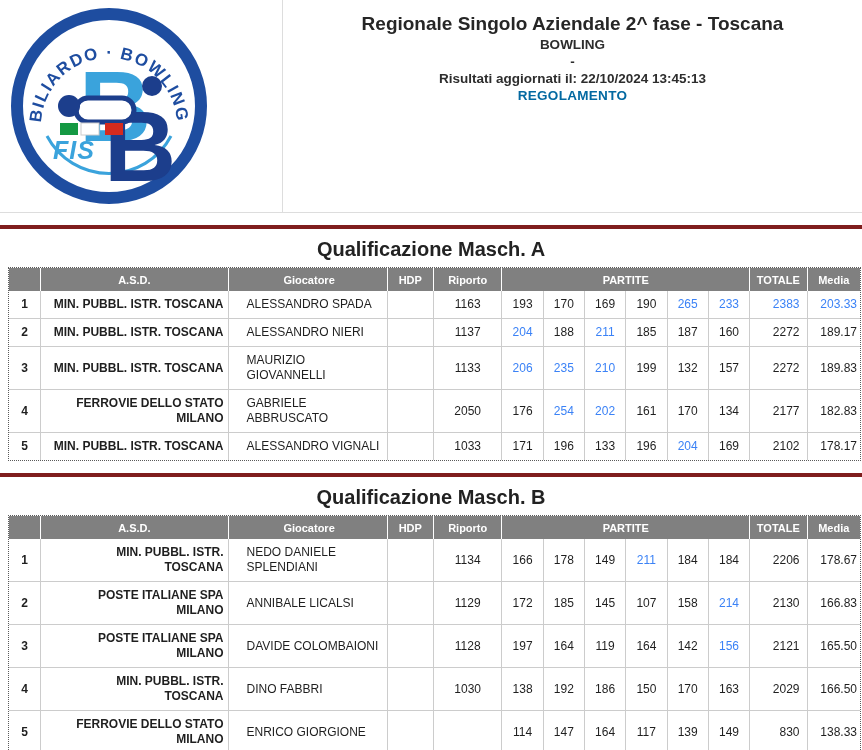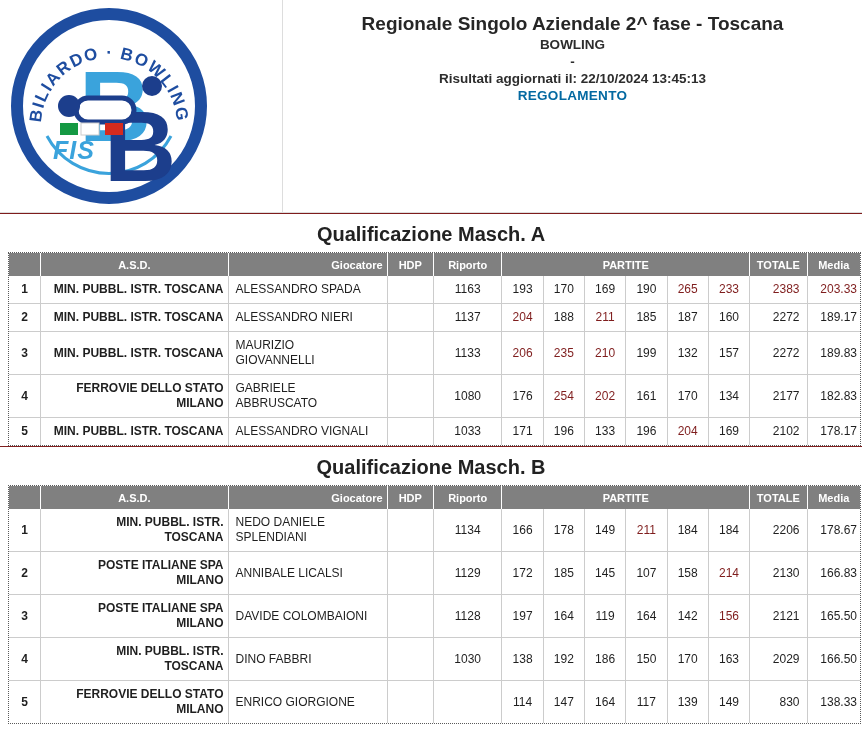--- a/index.html
+++ b/index.html
@@ -14,45 +14,45 @@
   .logo-box { width:283px; border-right:1px solid #ddd; padding:6px 0 0 9px; }
   .header-info {
     flex:1; display:flex; flex-direction:column; align-items:center;
     text-align:center; padding-top:13px; gap:2px;
   }
   .event-title { font-size:19px; font-weight:bold; margin:0; color:#262626; }
   .header-line { font-size:13.5px; font-weight:bold; color:#2d2d2d; }
   .rules-link { font-size:13.5px; font-weight:bold; color:#0369a1; text-decoration:none; letter-spacing:.3px; }
 
   
-  .section { border-top:1px solid #7f1d1d; }
+  .section { border-top:4px solid #7f1d1d; margin-top:12px; }
   .section-title { text-align:center; font-size:20px; font-weight:bold; color:#222; margin:9px 0 6px 0; }
 
   
   table.results {
     width:853px; margin-left:8px; table-layout:fixed;
     border-collapse:separate; border-spacing:0;
     border:1px dotted #5a5a5a; font-size:12px;
   }
   th {
     background:#808080; color:#fff; font-weight:bold; font-size:11px;
     height:23px; padding:0 4px; overflow:hidden; white-space:nowrap;
   }
   th:not(:last-child) { border-right:1px solid #fff; }
-  th.h-player { text-align:right; padding-left:7px; }
+  th.h-player { text-align:center; padding-left:7px; }
   td { padding:6px 4px; line-height:15px; vertical-align:middle; color:#1f1f1f; }
   td:not(:last-child) { border-right:1px solid #ccc; }
   tbody tr:not(:last-child) td { border-bottom:1px solid #ccc; }
   td.rank { text-align:center; font-weight:bold; }
   td.asd  { text-align:right; font-weight:bold; padding-left:7px; white-space:pre-line; }
-  td.player { text-align:left; padding-left:7px; white-space:pre-line; }
+  td.player { text-align:left; padding-left:18px; white-space:pre-line; }
   td.num { text-align:center; }
   td.total { text-align:right; padding-right:7px; }
   td.media { text-align:right; padding-right:3px; }
-  .hot { color:#7f1d1d; }
+  .hot { color:#3b82f6; }
 </style>
 </head>
 <body>
 
 <header class="page-header">
   <div class="logo-box">
     <svg width="200" height="200" viewBox="0 0 200 200">
       <circle cx="100" cy="100" r="92" fill="#ffffff" stroke="#1e4da0" stroke-width="12"></circle>
       <path id="ringTop" d="M 32,120 A 68,68 0 1 1 168,120" fill="none"></path>
       <text font-size="17" font-weight="bold" fill="#1e4da0" letter-spacing="1.5">
@@ -156,21 +156,21 @@
           <td class="total">2272</td>
           <td class="media">189.83</td>
         </tr>
         <tr>
           <td class="rank">4</td>
           <td class="asd">FERROVIE DELLO STATO
 MILANO</td>
           <td class="player">GABRIELE
 ABBRUSCATO</td>
           <td class="num"></td>
-          <td class="num">1080</td>
+          <td class="num">2050</td>
           <td class="num">176</td>
           <td class="num hot">254</td>
           <td class="num hot">202</td>
           <td class="num">161</td>
           <td class="num">170</td>
           <td class="num">134</td>
           <td class="total">2177</td>
           <td class="media">182.83</td>
         </tr>
         <tr>

